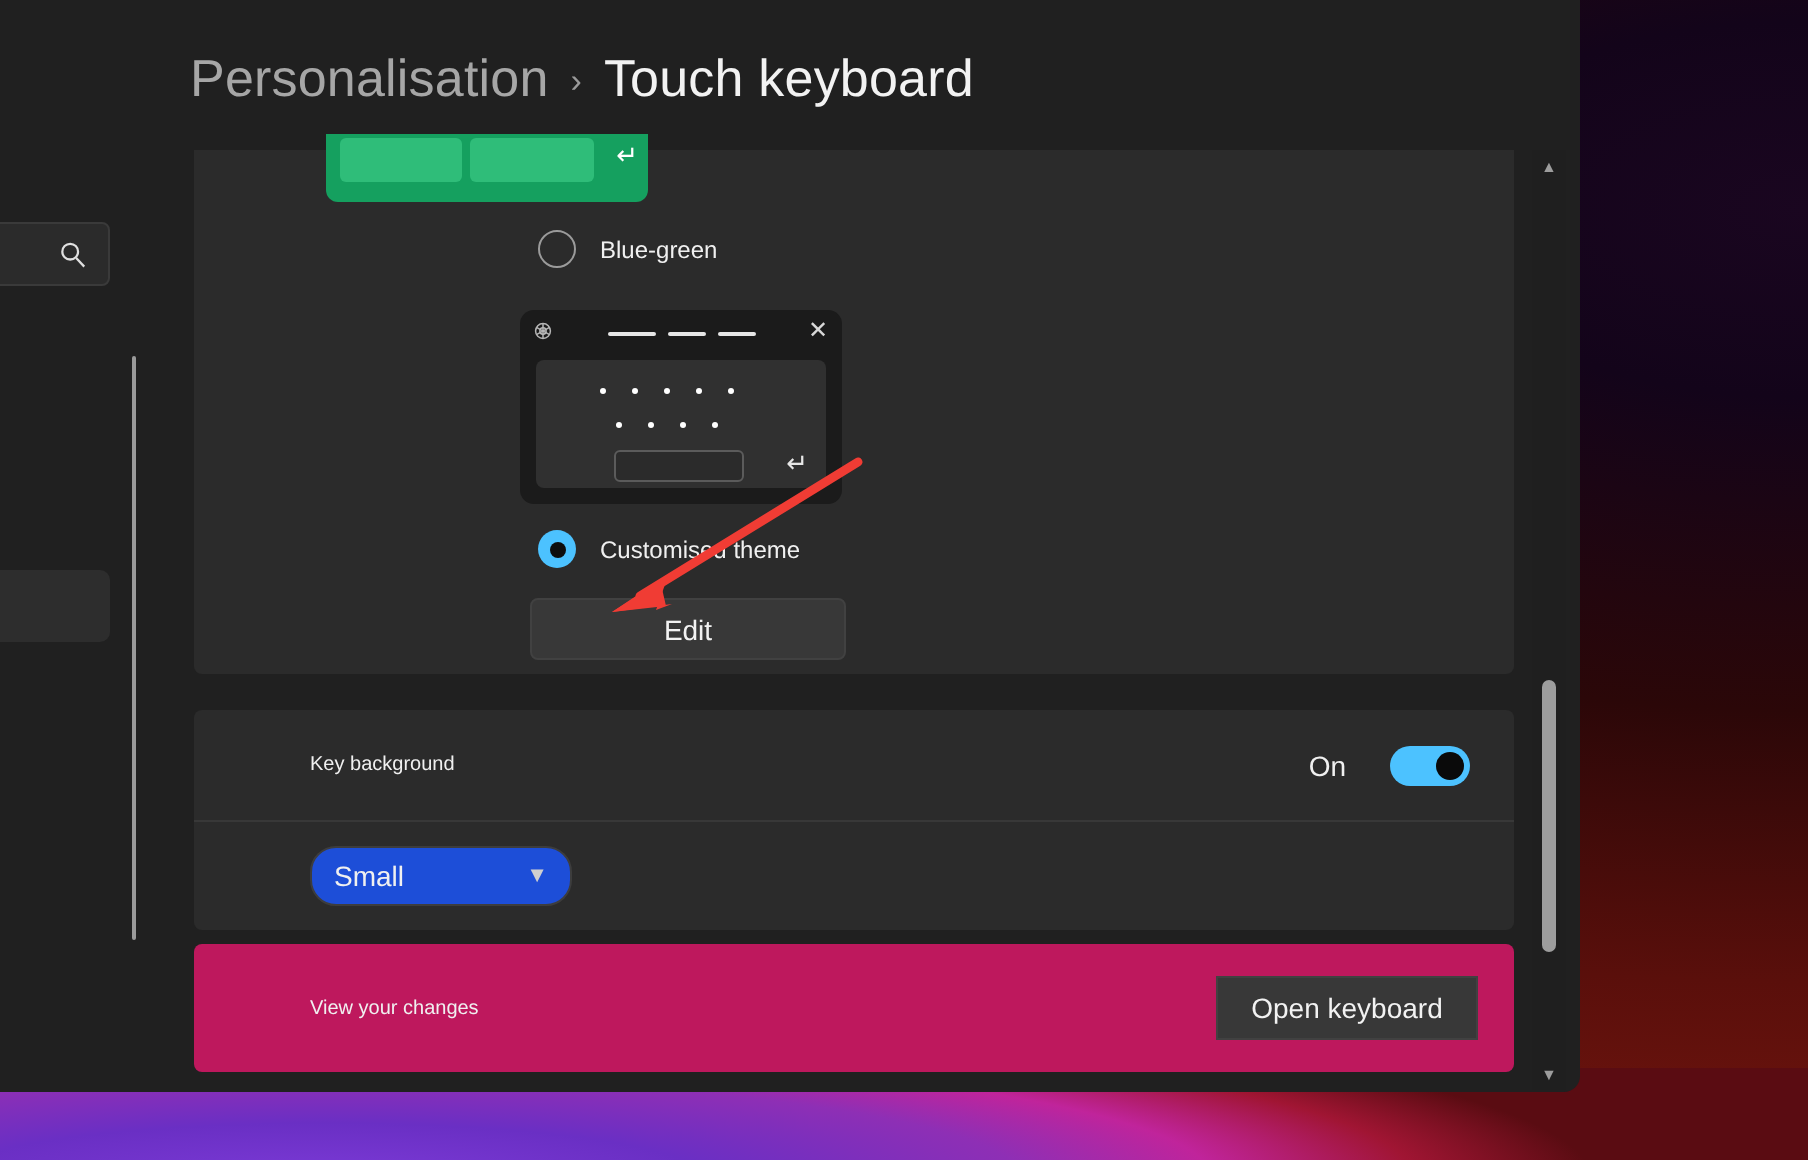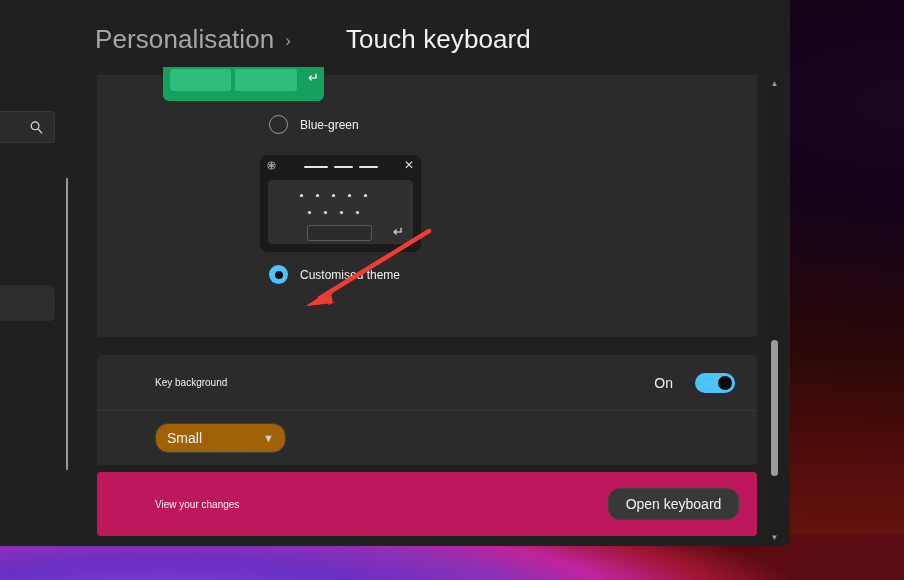--- a/index.html
+++ b/index.html
@@ -114,21 +114,20 @@
   }
   .crumb-sep {
     font-size: 17px;
     color: #9a9a9a;
     padding-top: 3px;
   }
   .crumb-current {
     font-size: 26px;
     color: #f2f2f2;
     letter-spacing: 0.1px;
-    margin-left: 44px;
   }
 
   
   .content {
     position: absolute;
     left: 97px;
     top: 75px;
     width: 662px;
     height: 468px;
   }
@@ -374,21 +373,21 @@
     top: 3px;
     width: 14px;
     height: 14px;
     border-radius: 50%;
     background: #0a0a0a;
   }
   .select {
     position: relative;
     width: 131px;
     height: 30px;
-    background: #a16207;
+    background: #1d4ed8;
     border: 1px solid #3d3d3d;
     border-radius: 13px;
     display: flex;
     align-items: center;
     padding: 0 11px;
     box-sizing: border-box;
     cursor: pointer;
   }
   .select-value {
     font-size: 14px;
@@ -412,21 +411,21 @@
     display: flex;
     align-items: center;
     padding: 0 18px 0 58px;
     box-sizing: border-box;
   }
   .open-kb-button {
     width: 131px;
     height: 32px;
     background: #383838;
     border: 1px solid #414141;
-    border-radius: 12px;
+    border-radius: 0;
     color: #f2f2f2;
     font-size: 14px;
     font-family: "Liberation Sans", sans-serif;
     cursor: pointer;
     box-sizing: border-box;
   }
 
   
   .scrollbar {
     position: absolute;
@@ -541,20 +540,21 @@
             <div class="space"></div>
             <div class="kent2">↵</div>
           </div>
         </div>
 
         <div class="radio-row row-custom">
           <div class="radio checked"></div>
           <span class="radio-label">Customised theme</span>
         </div>
 
+        <button class="edit-button">Edit</button>
       </div>
 
       <div class="rows-card">
 
         <div class="setting-row">
           <span class="row-label">Key background</span>
           <div class="row-right">
             <span class="toggle-state">On</span>
             <div class="toggle">
               <div class="knob"></div>

